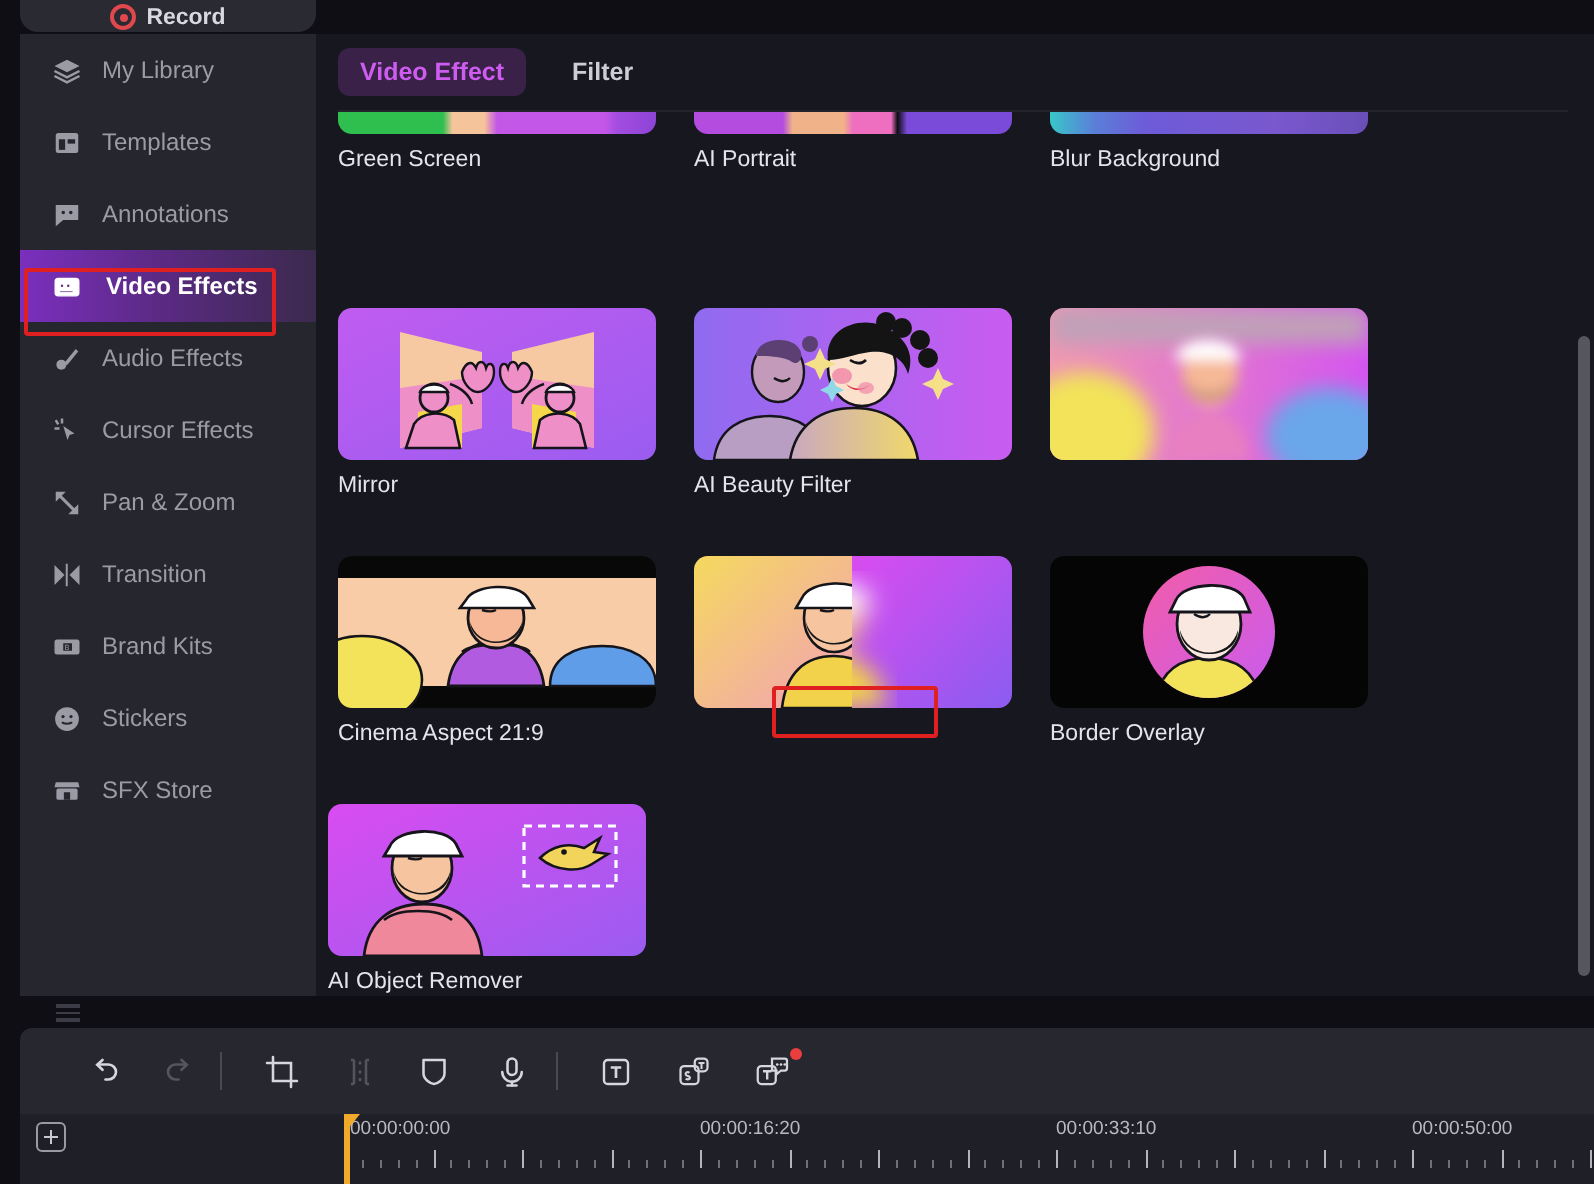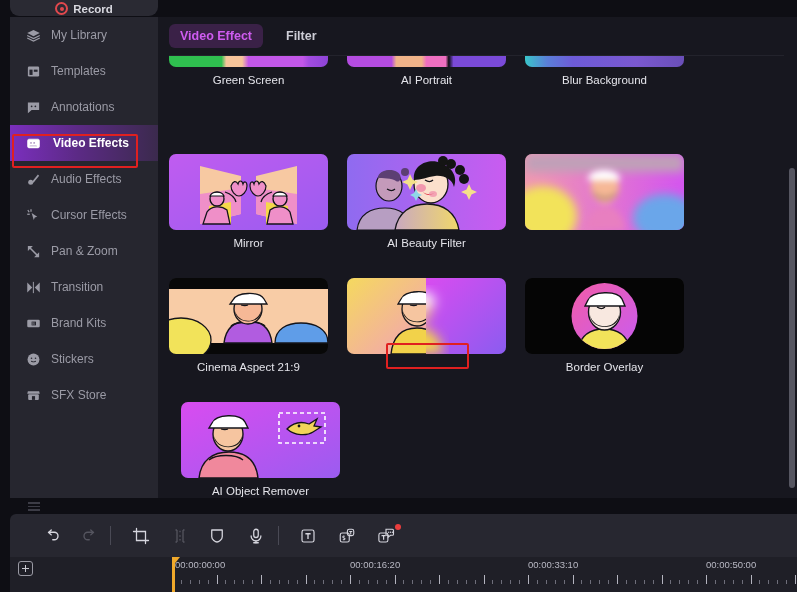--- a/index.html
+++ b/index.html
@@ -58,21 +58,21 @@
     position:absolute; top:7px; height:24px; display:flex; align-items:center;
     padding:0 11px; font-size:12.5px; font-weight:bold; border-radius:6px; cursor:pointer;
   }
   .tab.sel { left:11px; background:#3a2147; color:#cf5cf0; }
   .tab.unsel { left:117px; color:#cdcdd6; }
   .tabdiv { position:absolute; left:11px; top:38px; width:615px; height:1px; background:#23232c; }
 
   .grid { position:absolute; left:0; top:39px; width:639px; height:442px; overflow:hidden; }
   .card { position:absolute; width:159px; cursor:pointer; }
   .thumb { width:159px; height:76px; border-radius:7px; overflow:hidden; position:relative; background:#2a2a33; }
-  .cap { margin-top:7px; text-align:center; color:#e4e4ea; font-size:11.5px; white-space:nowrap; }
+  .cap { margin-top:7px; text-align:left; color:#e4e4ea; font-size:11.5px; white-space:nowrap; }
 
   
   .cliprow { position:absolute; top:-65px; }
   .clipthumb { width:159px; height:76px; border-radius:7px; overflow:hidden; position:relative; }
 
   
   .fill { position:absolute; inset:0; }
   .gs { background:linear-gradient(90deg,#2fbf4f 0%,#2fbf4f 33%,#f6c49a 36%,#f6c49a 46%,#c257e8 50%,#c257e8 84%,#a24ce0 88%,#8d44d6 100%); }
   .ap { background:linear-gradient(90deg,#b44ce0 0%,#b44ce0 28%,#f0b389 31%,#f0b389 47%,#ee6fc0 50%,#ee6fc0 62%,#0d0d12 64%,#7a4ad8 67%,#7a4ad8 100%); }
   .bb { background:linear-gradient(90deg,#39c6c9 0%,#5a7fd8 14%,#6d5bd8 30%,#7a58cf 70%,#6a4fb8 100%); }
@@ -473,21 +473,21 @@
               <ellipse cx="79.5" cy="34" rx="16" ry="18" fill="#f8e8e0" stroke="#14141a" stroke-width="1.4"></ellipse>
               <path d="M65 37c4 15 25 15 29 0 0 16-28 16-29 0z" fill="#171717"></path>
               <path d="M63 22c4-9 29-10 34-1l3 7H60z" fill="#ffffff" stroke="#14141a" stroke-width="1.4"></path>
               <path d="M72 29c3 2 6 2 8 0" stroke="#14141a" stroke-width="1.2" fill="none"></path>
             </g>
           </svg>
         </div>
         <div class="cap">Border Overlay</div>
       </div>
 
-      <div class="card" style="left:23px; top:346px;">
+      <div class="card" style="left:6px; top:346px;">
         <div class="thumb">
           <svg viewBox="0 0 159 76" width="159" height="76" preserveAspectRatio="none">
             <defs>
               <linearGradient id="aorBG" x1="0" y1="0" x2="1" y2="1">
                 <stop offset="0" stop-color="#d94cf0"></stop>
                   <stop offset="1" stop-color="#9b5cf0"></stop>
               </linearGradient>
             </defs>
             <rect width="159" height="76" fill="url(#aorBG)"></rect>
             <path d="M18 76c2-18 14-26 30-26s27 8 29 26z" fill="#f0889c" stroke="#14141a" stroke-width="1.4"></path>

